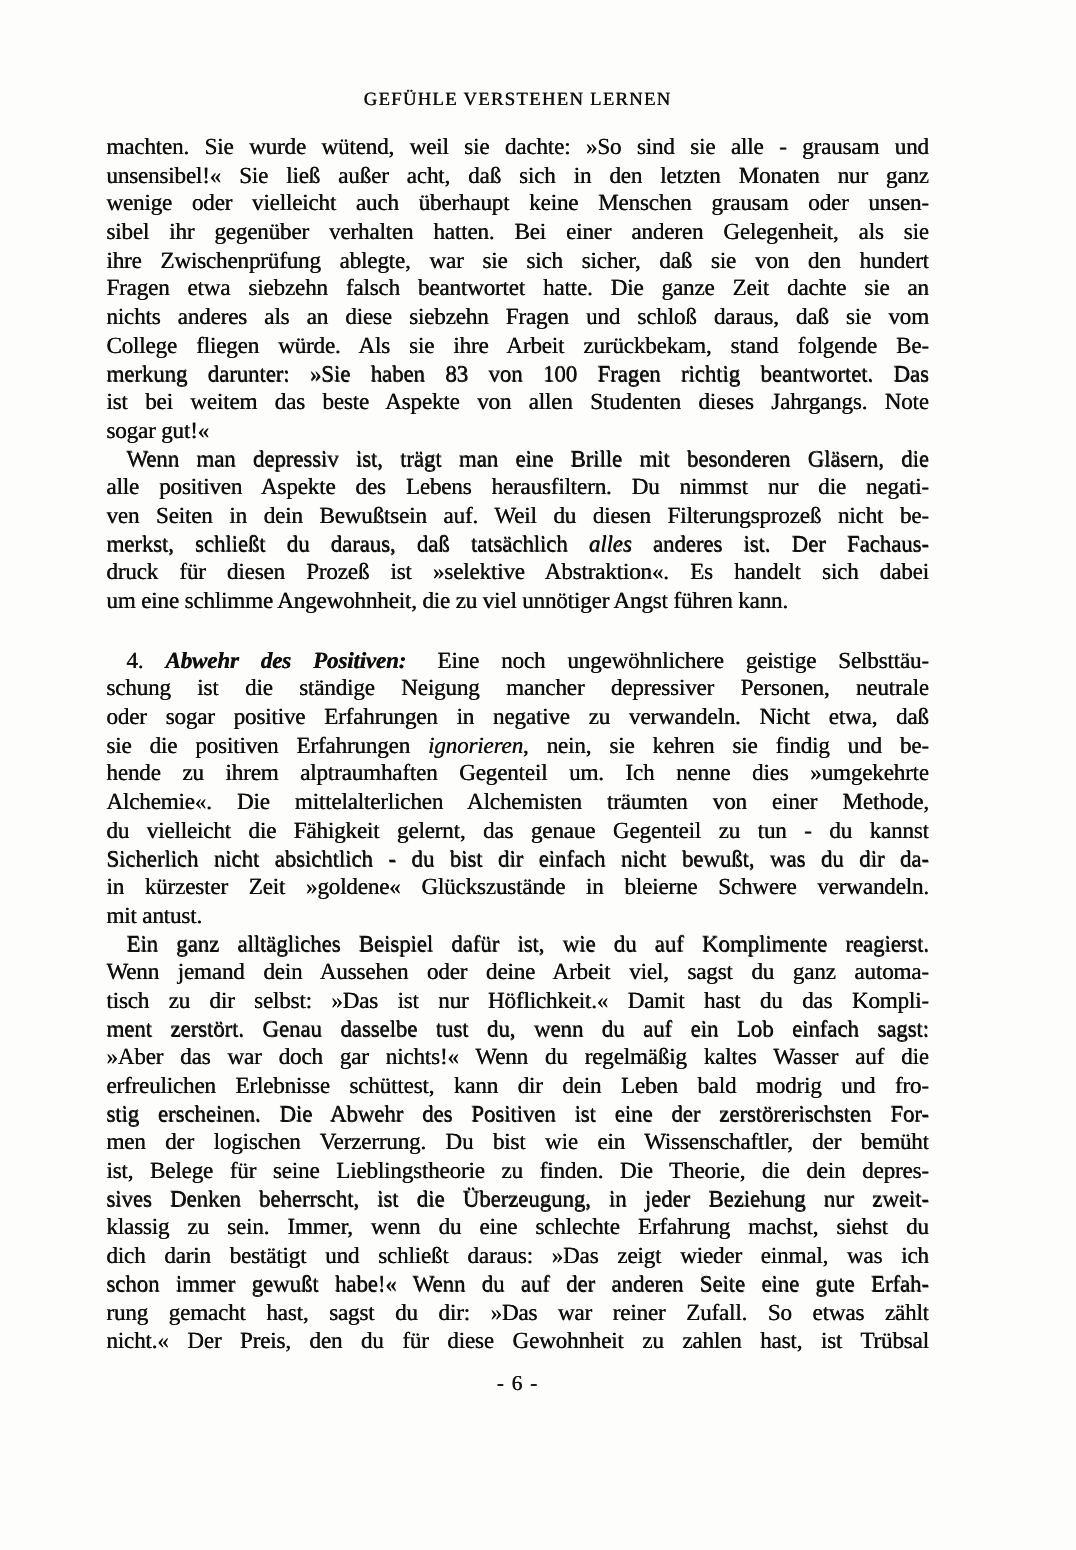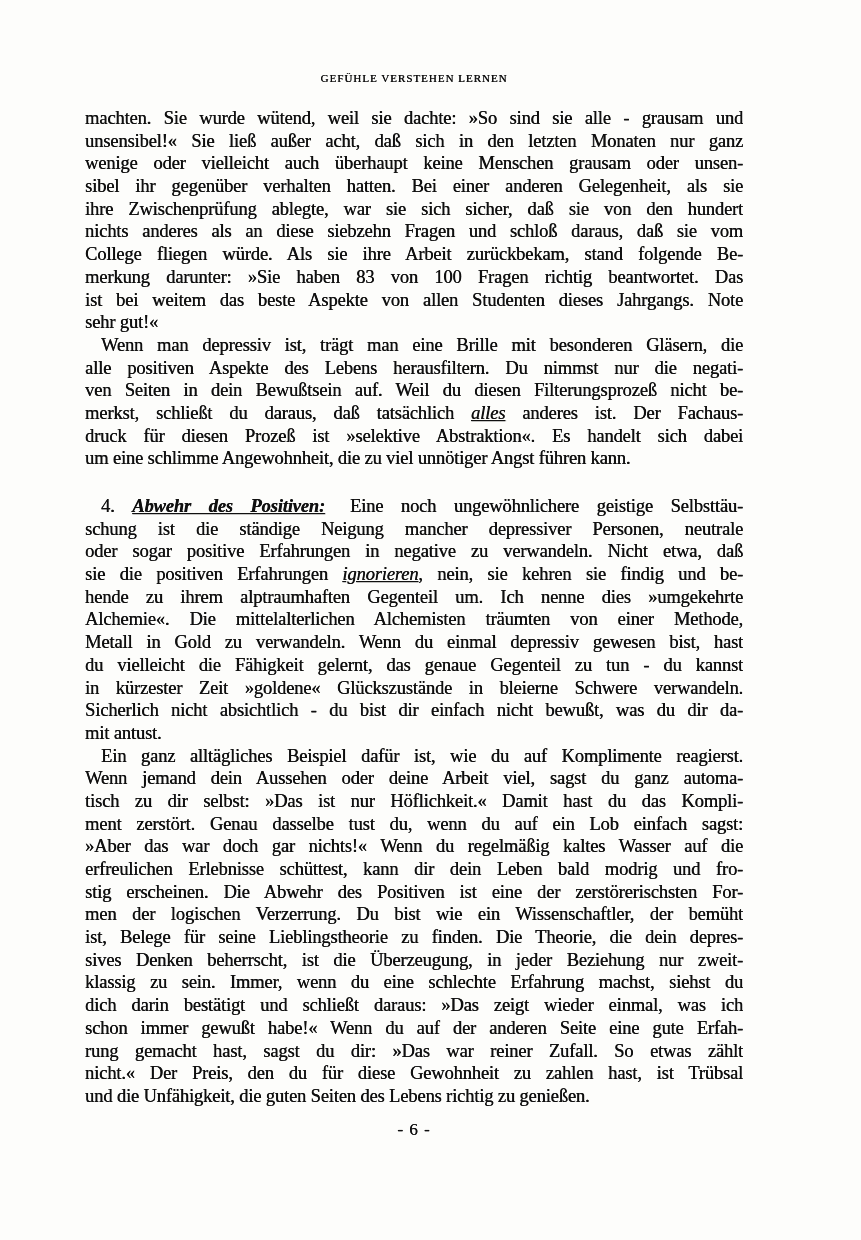--- a/index.html
+++ b/index.html
@@ -14,21 +14,21 @@
   }
   .page {
     position:relative;
     width:861px; height:1240px;
     background:var(--bg);
   }
   .running-header {
     position:absolute;
     left:85px; top:72px; width:658px;
     text-align:center;
-    font-size:11px;
+    font-size:15px;
     letter-spacing:1px;
     white-space:nowrap;
     text-shadow:0.35px 0.25px 0 currentColor;
   }
   .text-block {
     position:absolute;
     left:85px; top:107px; width:658px;
     font-size:18.5px;
     line-height:22.7px;
     letter-spacing:-0.15px;
@@ -37,21 +37,21 @@
   .para { margin:0; }
   .para.gap { margin-top:25px; }
   .line {
     height:22.7px;
     overflow:hidden;
     text-align:justify;
     text-align-last:justify;
   }
   .line.last { text-align-last:left; }
   .line.first { text-indent:16px; }
-  .it { font-style:italic;text-decoration:underline; }
+  .it { font-style:italic; }
   .bd { font-weight:bold; }
   .sp { margin-right:25px; }
   .page-number {
     margin-top:11px;
     text-align:center;
     font-size:17px;
     letter-spacing:1px;
     text-shadow:0.35px 0.25px 0 currentColor;
   }
 </style>
@@ -62,60 +62,59 @@
   <div class="running-header">GEFÜHLE VERSTEHEN LERNEN</div>
 
   <div class="text-block">
 
     <div class="para">
         <div class="line"><span>machten. Sie wurde wütend, weil sie dachte: »So sind sie alle - grausam und</span></div>
         <div class="line"><span>unsensibel!« Sie ließ außer acht, daß sich in den letzten Monaten nur ganz</span></div>
         <div class="line"><span>wenige oder vielleicht auch überhaupt keine Menschen grausam oder unsen-</span></div>
         <div class="line"><span>sibel ihr gegenüber verhalten hatten. Bei einer anderen Gelegenheit, als sie</span></div>
         <div class="line"><span>ihre Zwischenprüfung ablegte, war sie sich sicher, daß sie von den hundert</span></div>
+        <div class="line"><span>Fragen etwa siebzehn falsch beantwortet hatte. Die ganze Zeit dachte sie an</span></div>
         <div class="line"><span>nichts anderes als an diese siebzehn Fragen und schloß daraus, daß sie vom</span></div>
         <div class="line"><span>College fliegen würde. Als sie ihre Arbeit zurückbekam, stand folgende Be-</span></div>
         <div class="line"><span>merkung darunter: »Sie haben 83 von 100 Fragen richtig beantwortet. Das</span></div>
         <div class="line"><span>ist bei weitem das beste Aspekte von allen Studenten dieses Jahrgangs. Note</span></div>
-        <div class="line last"><span>sehr gut!«</span></div>
+        <div class="line last"><span>sogar gut!«</span></div>
       </div>
       <div class="para">
         <div class="line first"><span>Wenn man depressiv ist, trägt man eine Brille mit besonderen Gläsern, die</span></div>
         <div class="line"><span>alle positiven Aspekte des Lebens herausfiltern. Du nimmst nur die negati-</span></div>
         <div class="line"><span>ven Seiten in dein Bewußtsein auf. Weil du diesen Filterungsprozeß nicht be-</span></div>
         <div class="line"><span>merkst, schließt du daraus, daß tatsächlich </span><span class="it">alles</span><span> anderes ist. Der Fachaus-</span></div>
         <div class="line"><span>druck für diesen Prozeß ist »selektive Abstraktion«. Es handelt sich dabei</span></div>
         <div class="line last"><span>um eine schlimme Angewohnheit, die zu viel unnötiger Angst führen kann.</span></div>
       </div>
       <div class="para gap">
         <div class="line first"><span>4. </span><span class="it bd sp">Abwehr des Positiven:</span><span>Eine noch ungewöhnlichere geistige Selbsttäu-</span></div>
         <div class="line"><span>schung ist die ständige Neigung mancher depressiver Personen, neutrale</span></div>
         <div class="line"><span>oder sogar positive Erfahrungen in negative zu verwandeln. Nicht etwa, daß</span></div>
         <div class="line"><span>sie die positiven Erfahrungen </span><span class="it">ignorieren</span><span>, nein, sie kehren sie findig und be-</span></div>
         <div class="line"><span>hende zu ihrem alptraumhaften Gegenteil um. Ich nenne dies »umgekehrte</span></div>
         <div class="line"><span>Alchemie«. Die mittelalterlichen Alchemisten träumten von einer Methode,</span></div>
-        <div class="line"><span>Metall in Gold zu verwandeln. Wenn du einmal depressiv gewesen bist, hast</span></div>
         <div class="line"><span>du vielleicht die Fähigkeit gelernt, das genaue Gegenteil zu tun - du kannst</span></div>
+        <div class="line"><span>Sicherlich nicht absichtlich - du bist dir einfach nicht bewußt, was du dir da-</span></div>
         <div class="line"><span>in kürzester Zeit »goldene« Glückszustände in bleierne Schwere verwandeln.</span></div>
-        <div class="line"><span>Sicherlich nicht absichtlich - du bist dir einfach nicht bewußt, was du dir da-</span></div>
         <div class="line last"><span>mit antust.</span></div>
       </div>
       <div class="para">
         <div class="line first"><span>Ein ganz alltägliches Beispiel dafür ist, wie du auf Komplimente reagierst.</span></div>
         <div class="line"><span>Wenn jemand dein Aussehen oder deine Arbeit viel, sagst du ganz automa-</span></div>
         <div class="line"><span>tisch zu dir selbst: »Das ist nur Höflichkeit.« Damit hast du das Kompli-</span></div>
         <div class="line"><span>ment zerstört. Genau dasselbe tust du, wenn du auf ein Lob einfach sagst:</span></div>
         <div class="line"><span>»Aber das war doch gar nichts!« Wenn du regelmäßig kaltes Wasser auf die</span></div>
         <div class="line"><span>erfreulichen Erlebnisse schüttest, kann dir dein Leben bald modrig und fro-</span></div>
         <div class="line"><span>stig erscheinen. Die Abwehr des Positiven ist eine der zerstörerischsten For-</span></div>
         <div class="line"><span>men der logischen Verzerrung. Du bist wie ein Wissenschaftler, der bemüht</span></div>
         <div class="line"><span>ist, Belege für seine Lieblingstheorie zu finden. Die Theorie, die dein depres-</span></div>
         <div class="line"><span>sives Denken beherrscht, ist die Überzeugung, in jeder Beziehung nur zweit-</span></div>
         <div class="line"><span>klassig zu sein. Immer, wenn du eine schlechte Erfahrung machst, siehst du</span></div>
         <div class="line"><span>dich darin bestätigt und schließt daraus: »Das zeigt wieder einmal, was ich</span></div>
         <div class="line"><span>schon immer gewußt habe!« Wenn du auf der anderen Seite eine gute Erfah-</span></div>
         <div class="line"><span>rung gemacht hast, sagst du dir: »Das war reiner Zufall. So etwas zählt</span></div>
         <div class="line"><span>nicht.« Der Preis, den du für diese Gewohnheit zu zahlen hast, ist Trübsal</span></div>
-        <div class="line last"><span>und die Unfähigkeit, die guten Seiten des Lebens richtig zu genießen.</span></div>
       </div>
       <div class="page-number">- 6 -</div>
   </div>
 </div>
 
 </body></html>

